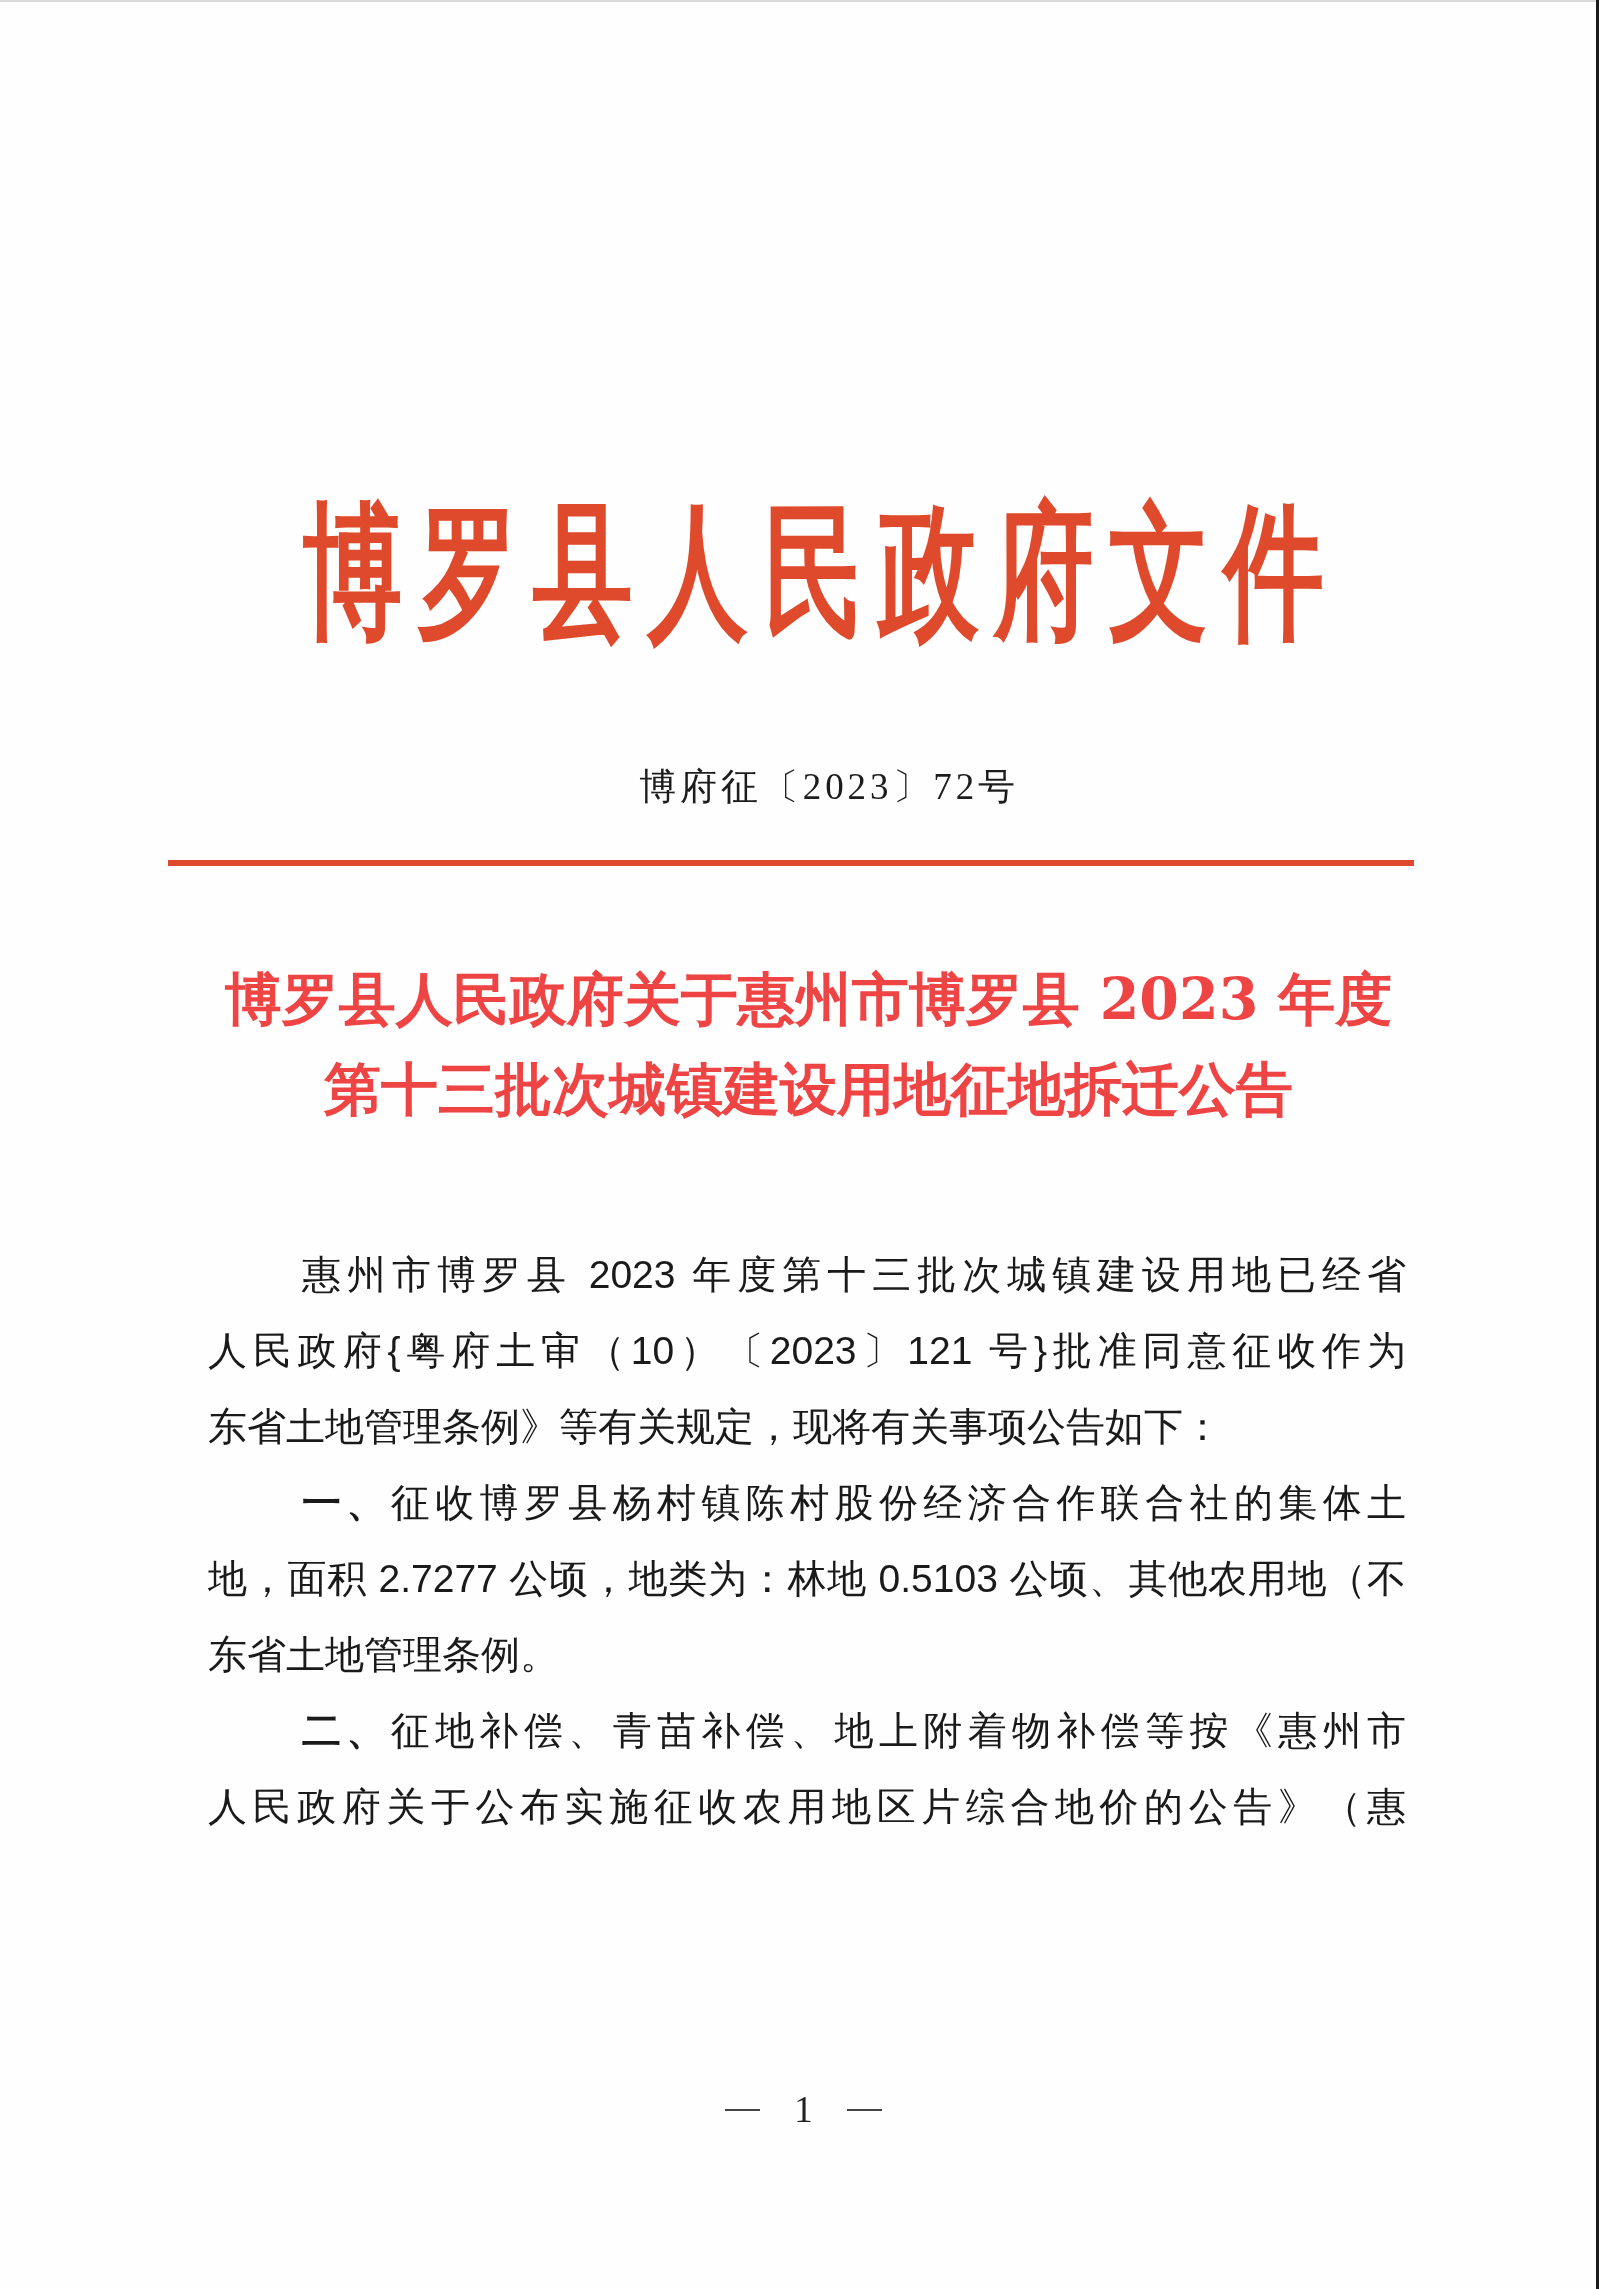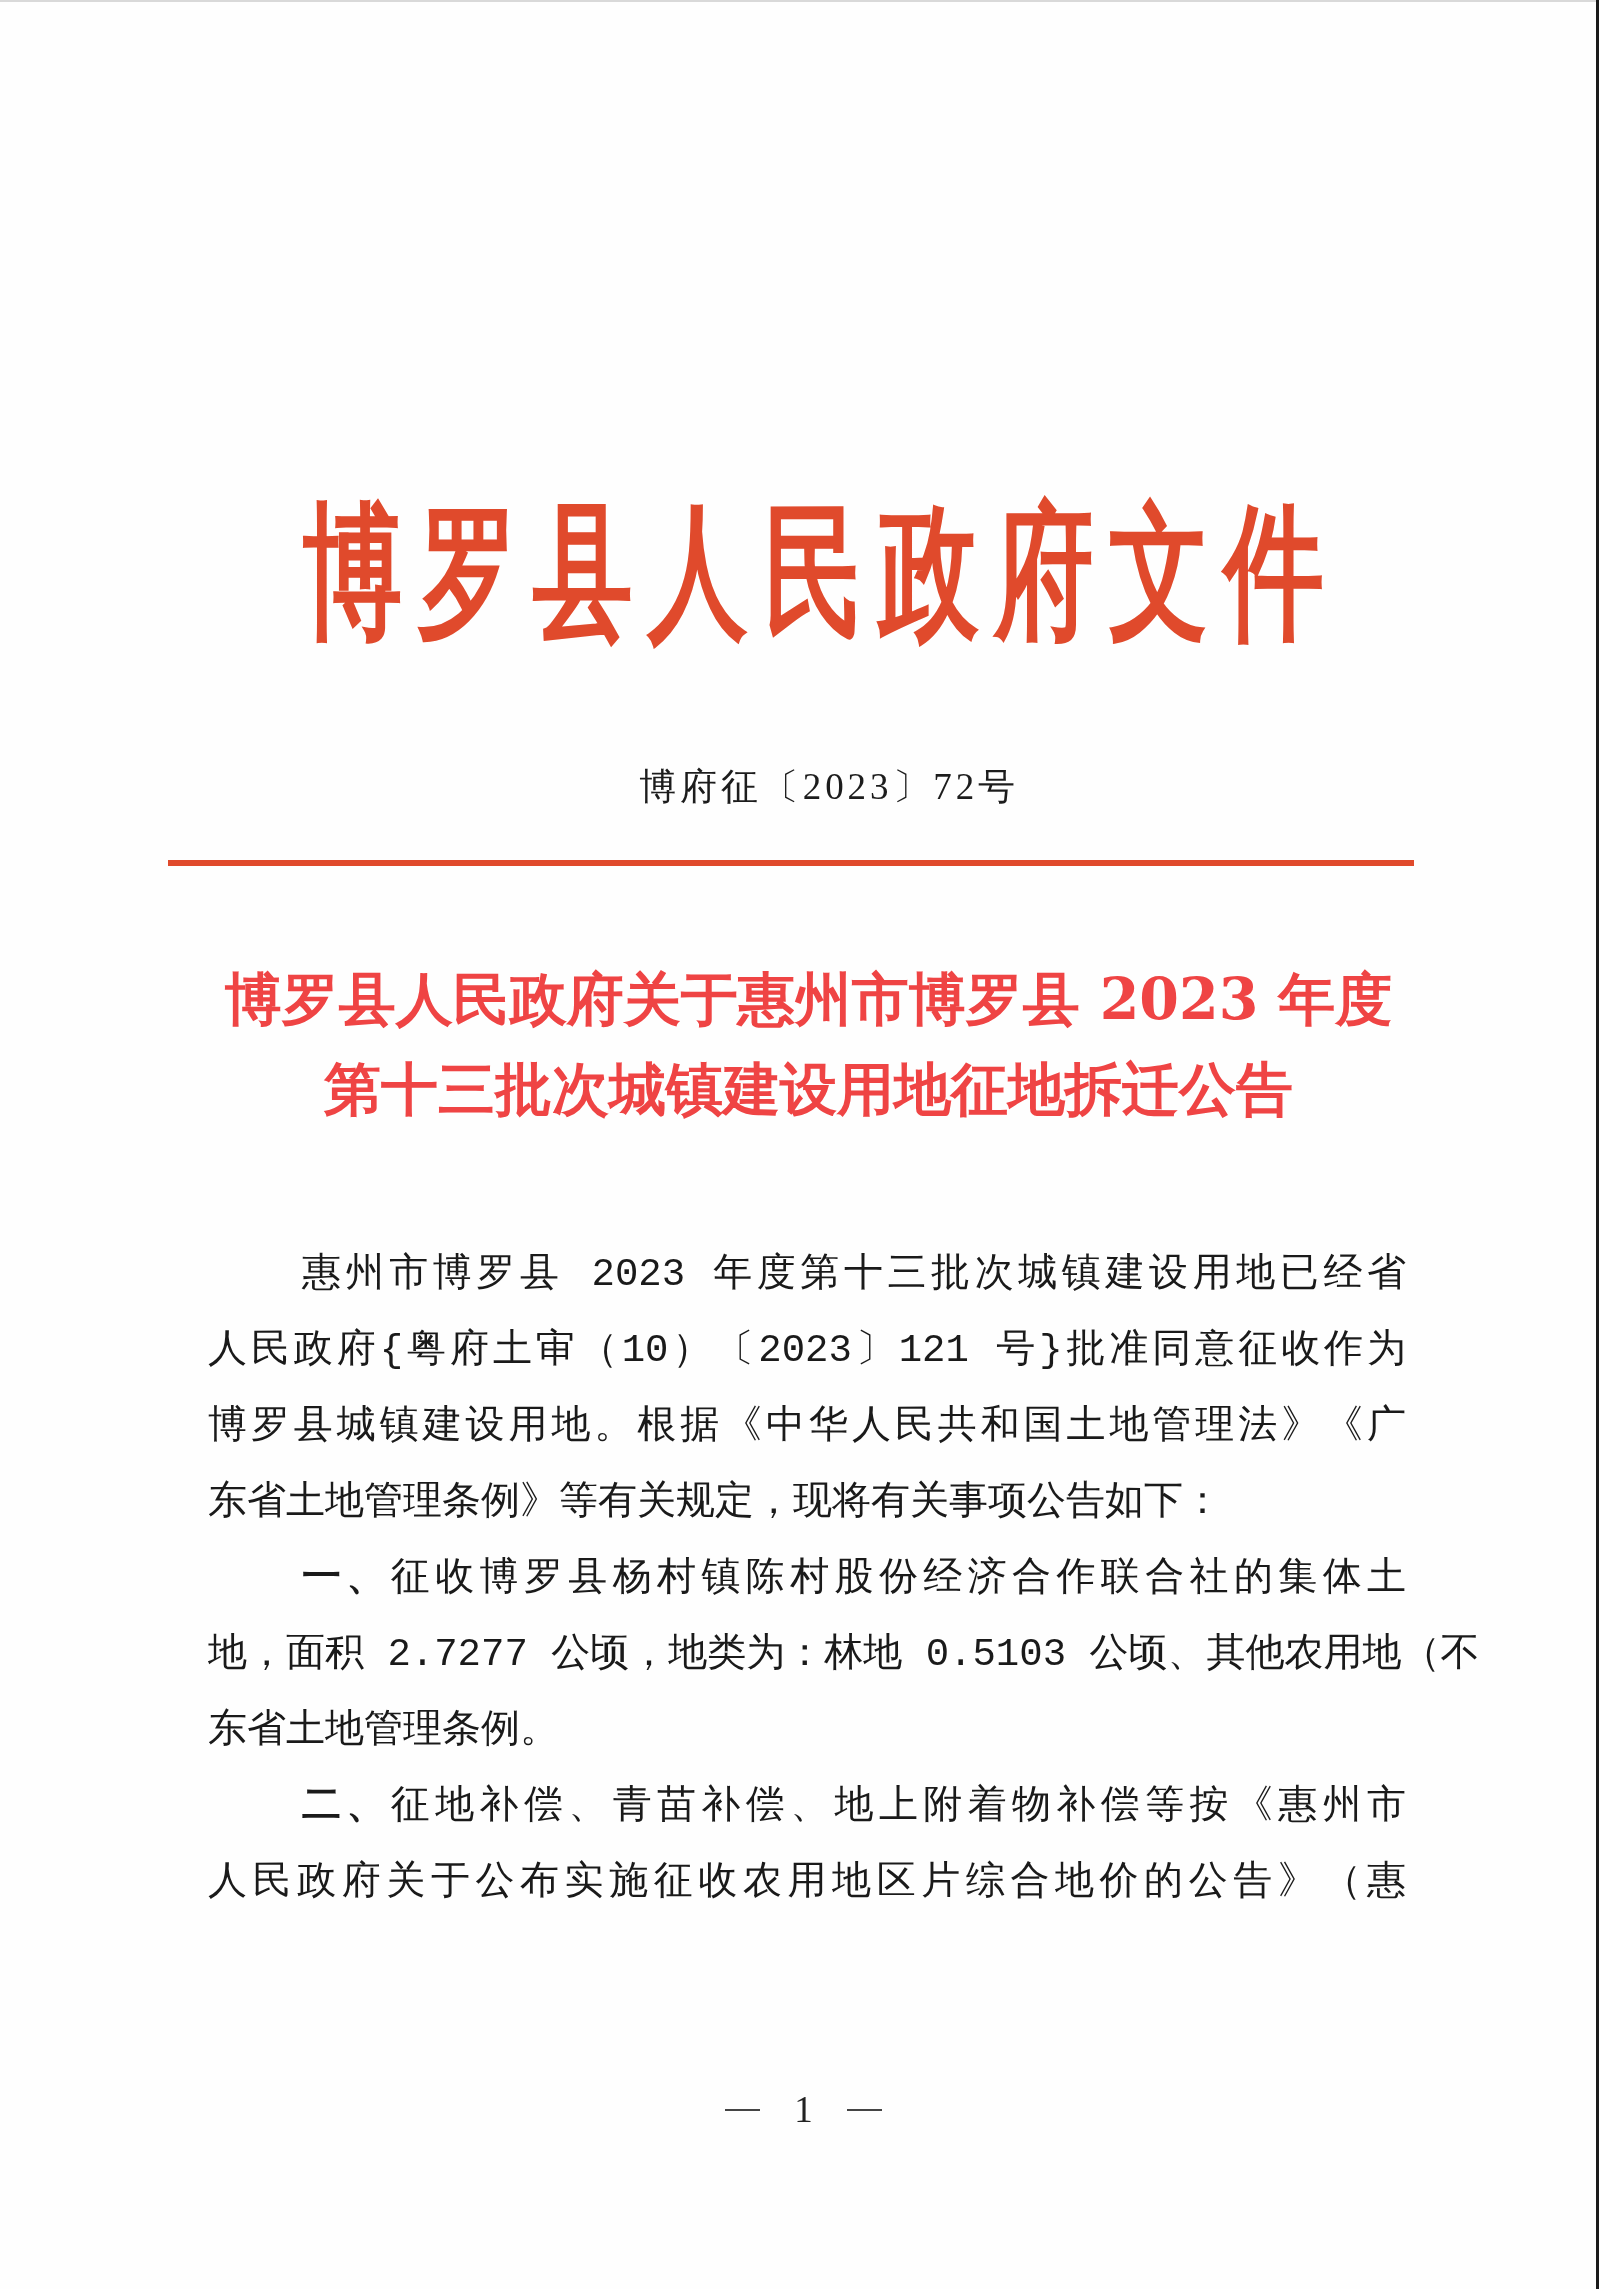--- a/index.html
+++ b/index.html
@@ -70,21 +70,21 @@
   .notice-heading .hl {
     display: block;
     font-size: 57px;
     line-height: 90px;
     white-space: nowrap;
   }
   .body-text {
     position: absolute;
     left: 208px; top: 1237px;
     width: 1198px;
-    font-family: Liberation Mono, monospace;
+    font-family: Liberation Sans, sans-serif;
     font-size: 39px;
     color: #1a1a1a;
   }
   .body-text .ln {
     display: block;
     height: 76px;
     line-height: 76px;
     white-space: nowrap;
     text-align: justify;
     text-align-last: justify;
@@ -129,21 +129,20 @@
   <div class="red-rule"></div>
 
   <div class="notice-heading">
     <span class="hl">博罗县人民政府关于惠州市博罗县 2023 年度</span>
     <span class="hl">第十三批次城镇建设用地征地拆迁公告</span>
   </div>
 
   <div class="body-text">
     <span class="ln indent">惠州市博罗县 2023 年度第十三批次城镇建设用地已经省</span>
     <span class="ln">人民政府{粤府土审（10）〔2023〕121 号}批准同意征收作为</span>
-    <span class="ln">博罗县城镇建设用地。根据《中华人民共和国土地管理法》《广</span>
     <span class="ln last">东省土地管理条例》等有关规定，现将有关事项公告如下：</span>
     <span class="ln indent"><span class="bold">一、</span><span>征收博罗县杨村镇陈村股份经济合作联合社的集体土</span></span>
     <span class="ln">地，面积 2.7277 公顷，地类为：林地 0.5103 公顷、其他农用地（不</span>
     <span class="ln last">东省土地管理条例。</span>
     <span class="ln indent"><span class="bold">二、</span><span>征地补偿、青苗补偿、地上附着物补偿等按《惠州市</span></span>
     <span class="ln">人民政府关于公布实施征收农用地区片综合地价的公告》（惠</span>
   </div>
 
   <div class="page-footer">
     <span class="dash"></span>

